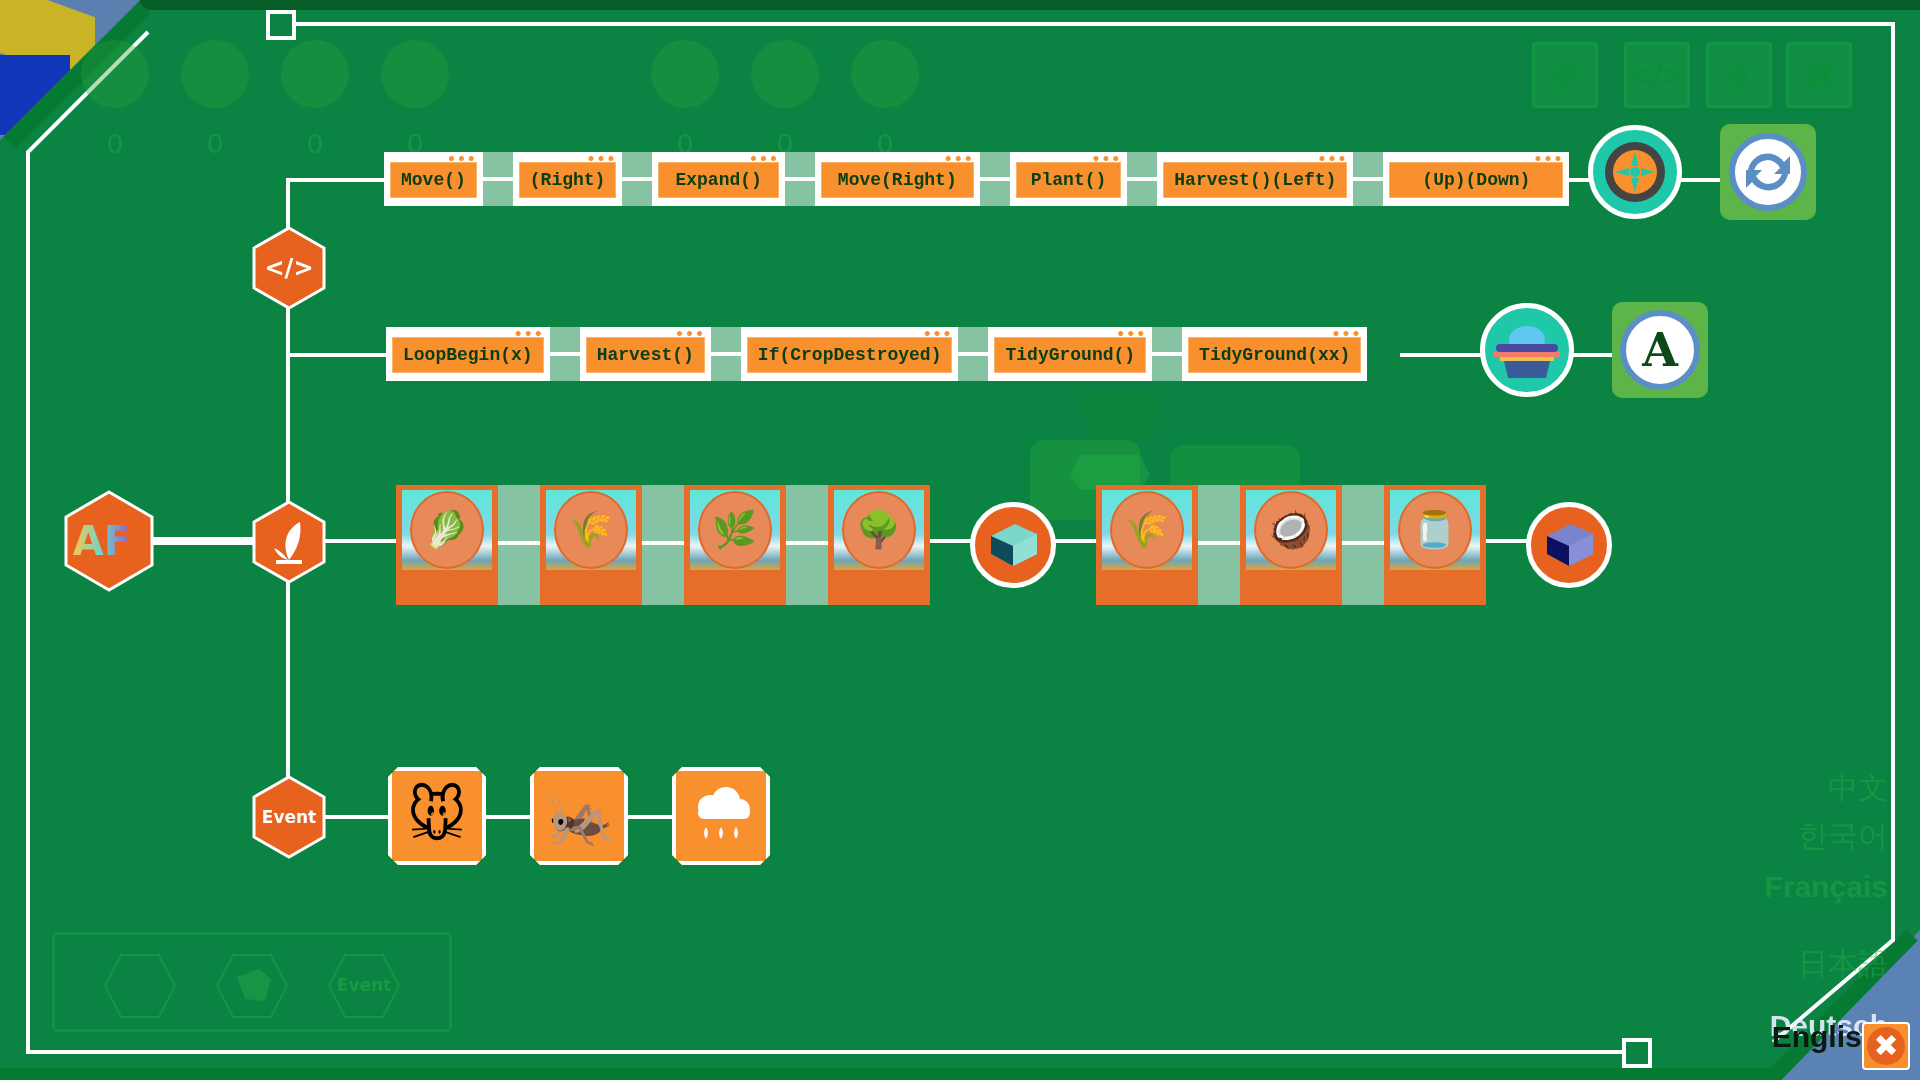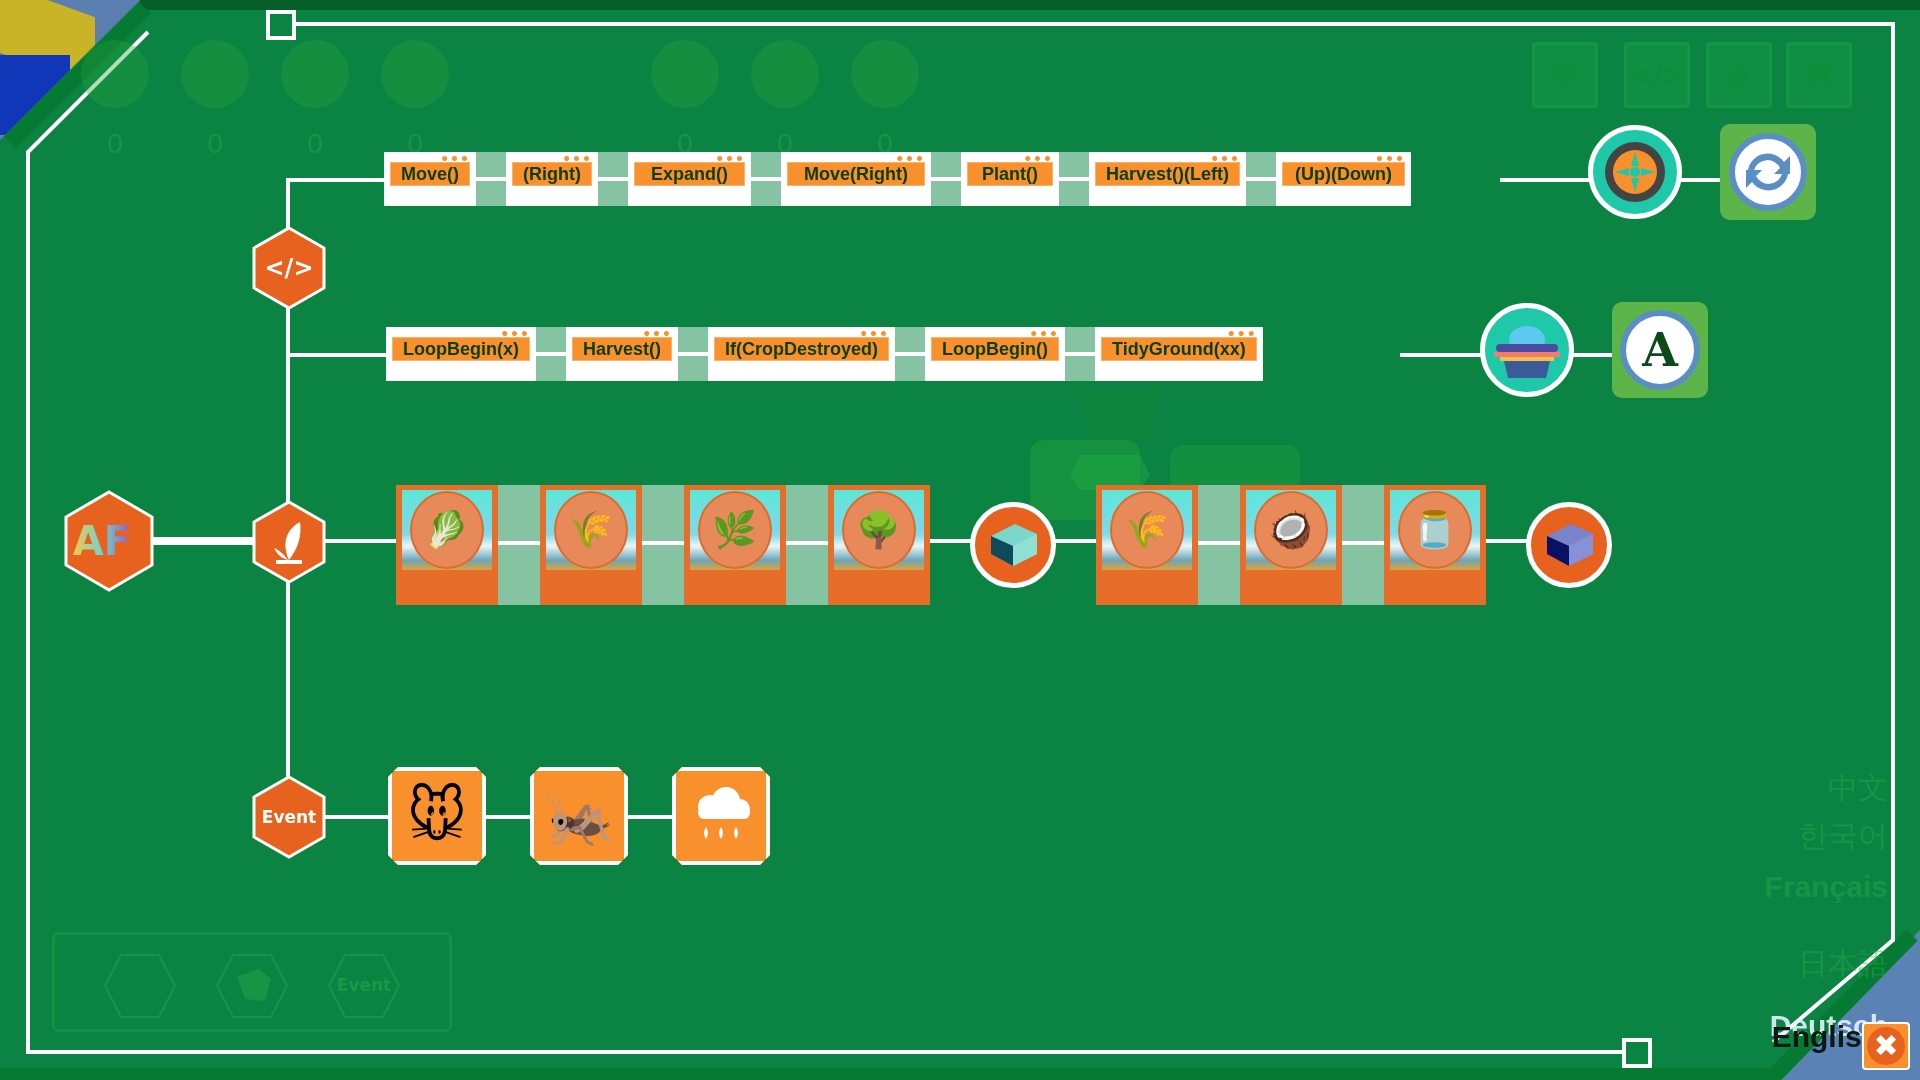--- a/index.html
+++ b/index.html
@@ -30,21 +30,21 @@
 
   
   .hex { position: absolute; display: flex; align-items: center; justify-content: center; }
   .hex svg { position: absolute; left: 0; top: 0; }
   .hex .label { position: relative; color: #fff; font-weight: bold; font-size: 18px; font-family: "DejaVu Sans", sans-serif; }
 
   
   .code-row { position: absolute; height: 54px; display: flex; }
   .code-block { position: relative; height: 54px; background: #fff; padding: 10px 6px 6px 6px; }
   .code-block .dots { position: absolute; right: 6px; top: 2px; color: #f7902d; font-size: 14px; letter-spacing: 1px; font-weight: bold; line-height: 10px; }
-  .code-block .inner { background: #f7902d; height: 24px; display: flex; align-items: center; justify-content: center; padding: 0 10px; color: #0c3d14; font-weight: bold; font-size: 18px; font-family: Liberation Sans, sans-serif; white-space: nowrap; border: 1px solid #fbb36c; }
+  .code-block .inner { background: #f7902d; height: 36px; display: flex; align-items: center; justify-content: center; padding: 0 10px; color: #0c3d14; font-weight: bold; font-size: 18px; font-family: Liberation Mono, monospace; white-space: nowrap; border: 1px solid #fbb36c; }
   .gap { width: 30px; height: 54px; background: #86c3a2; position: relative; }
   .gap::after { content: ""; position: absolute; left: 0; right: 0; top: 25px; height: 4px; background: #fff; }
 
   .round-node { position: absolute; border-radius: 50%; border: 5px solid #fff; display: flex; align-items: center; justify-content: center; }
   .square-node { position: absolute; border-radius: 10px; display: flex; align-items: center; justify-content: center; }
 
   
   .card-row { position: absolute; height: 120px; display: flex; }
   .card { width: 102px; height: 120px; background: #e66e2a; padding: 5px 6px; }
   .card .pic { width: 90px; height: 80px; background: linear-gradient(#5ee6d8 0%, #7fd9e8 55%, #e9f6f6 70%, #6ca6b8 88%, #e0a33a 100%); position: relative; display: flex; align-items: center; justify-content: center; }
@@ -213,21 +213,21 @@
       <div class="inner" style="padding:8px 14px">Plant()</div>
     </div>
   <div class="gap"></div>
   <div class="code-block">
       <span class="dots">•••</span>
       <div class="inner">Harvest()(Left)</div>
     </div>
   <div class="gap"></div>
   <div class="code-block">
       <span class="dots">•••</span>
-      <div class="inner" style="padding:0 12px">(Up)(Down)</div>
+      <div class="inner" style="padding:0 32px">(Up)(Down)</div>
     </div>
 </div>
 
 <div class="round-node" style="left:1588px; top:125px; width:94px; height:94px; background:#1fc8a8">
   <svg width="64" height="64">
       <circle cx="32" cy="32" r="30" fill="#444"></circle>
       <circle cx="32" cy="32" r="22" fill="#f7902d"></circle>
       <circle cx="32" cy="32" r="5" fill="#1fc8a8"></circle>
       <path d="M32 12 L36 26 L28 26 Z M32 52 L36 38 L28 38 Z M12 32 L26 28 L26 36 Z M52 32 L38 28 L38 36 Z" fill="#1fc8a8"></path>
     </svg>
@@ -251,21 +251,21 @@
       <div class="inner">Harvest()</div>
     </div>
   <div class="gap"></div>
   <div class="code-block">
       <span class="dots">•••</span>
       <div class="inner">If(CropDestroyed)</div>
     </div>
   <div class="gap"></div>
   <div class="code-block">
       <span class="dots">•••</span>
-      <div class="inner">LoopBegin()</div>
+      <div class="inner">TidyGround()</div>
     </div>
   <div class="gap"></div>
   <div class="code-block">
       <span class="dots">•••</span>
       <div class="inner">TidyGround(xx)</div>
     </div>
 </div>
 
 <div class="round-node" style="left:1480px; top:303px; width:94px; height:94px; background:#1fc8a8">
   <svg width="70" height="60">

